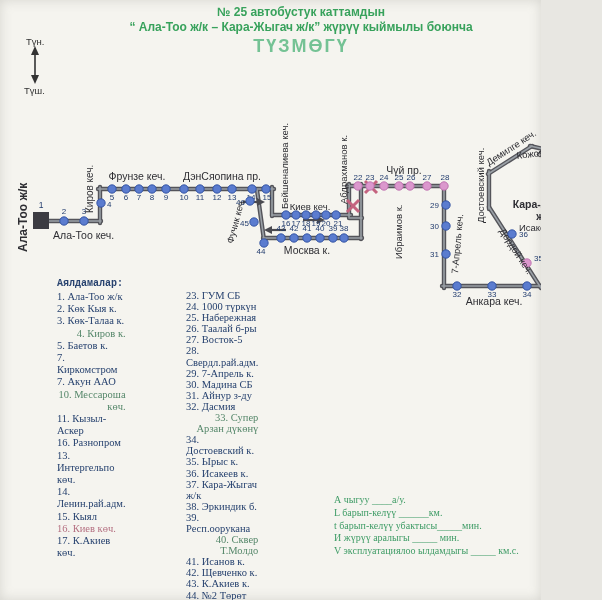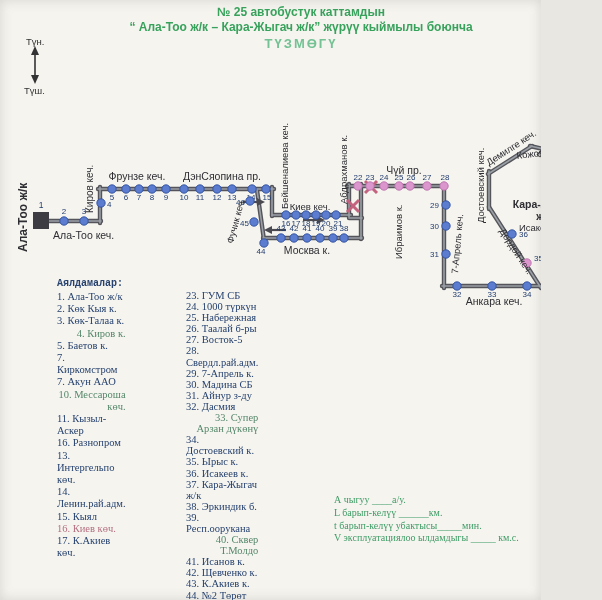--- a/index.html
+++ b/index.html
@@ -1,21 +1,21 @@
 <!DOCTYPE html>
 <html><head>
 <meta charset="utf-8">
 <style>
   html,body{margin:0;padding:0;background:#e8e7e2;}
   .page{position:relative;width:541px;height:600px;background:#f5f4ef;overflow:hidden;
         font-family:"Liberation Sans",sans-serif;box-shadow:inset 0 0 12px rgba(120,120,110,.25);}
   .hdr{position:absolute;left:0;width:602px;text-align:center;font-weight:bold;}
   .hdr1{top:5px;font-size:12px;color:#38a25c;}
   .hdr2{top:20px;font-size:12px;color:#38a25c;}
-  .hdr3{top:36px;font-size:13px;color:#74c294;letter-spacing:2px;}
+  .hdr3{top:36px;font-size:18px;color:#74c294;letter-spacing:2px;}
   svg text{font-family:"Liberation Sans",sans-serif;}
   .lists{position:absolute;left:0;top:0;}
   .list-title{position:absolute;left:57px;top:278px;font-family:Liberation Mono, monospace;
               font-weight:bold;font-size:10px;color:#27426f;text-align:right;}
   .col{position:absolute;font-family:"Liberation Serif",serif;font-size:10.5px;color:#27426f;}
   #col1{left:57px;top:291px;line-height:12.2px;}
   #col2{left:186px;top:290px;line-height:11.1px;}
   .li.g{color:#55876a;text-align:right;}
   .li.r{color:#b46f80;}
   .legend{position:absolute;left:334px;top:494px;font-family:"Liberation Serif",serif;
@@ -246,16 +246,17 @@
         <div class="li ">42. Щевченко к.</div>
         <div class="li ">43. К.Акиев к.</div>
         <div class="li ">44. №2 Төрөт үйү</div>
       </div>
   </div>
 
   <div class="legend" id="legend">
       <div>А чыгуу ____а/у.</div>
       <div>L барып-келүү ______км.</div>
       <div>t барып-келүү убактысы_____мин.</div>
+      <div>И жүрүү аралыгы _____ мин.</div>
       <div>V эксплуатациялоо ылдамдыгы _____ км.с.</div>
     </div>
 
 </div>
 
 </body></html>

